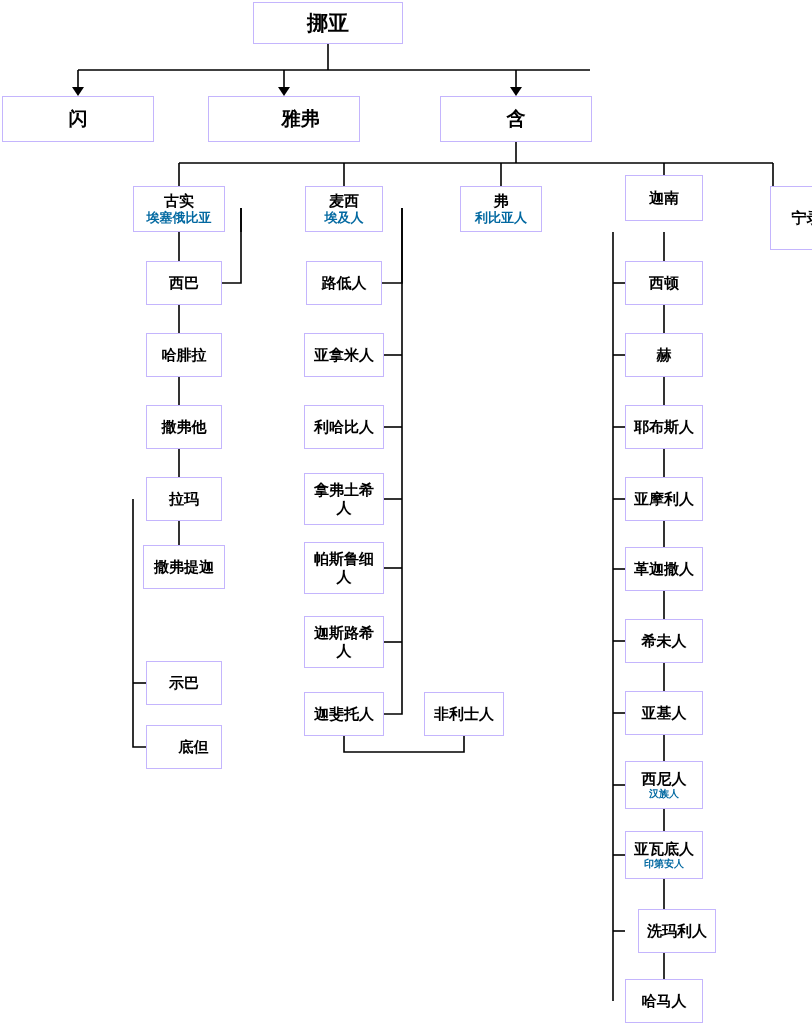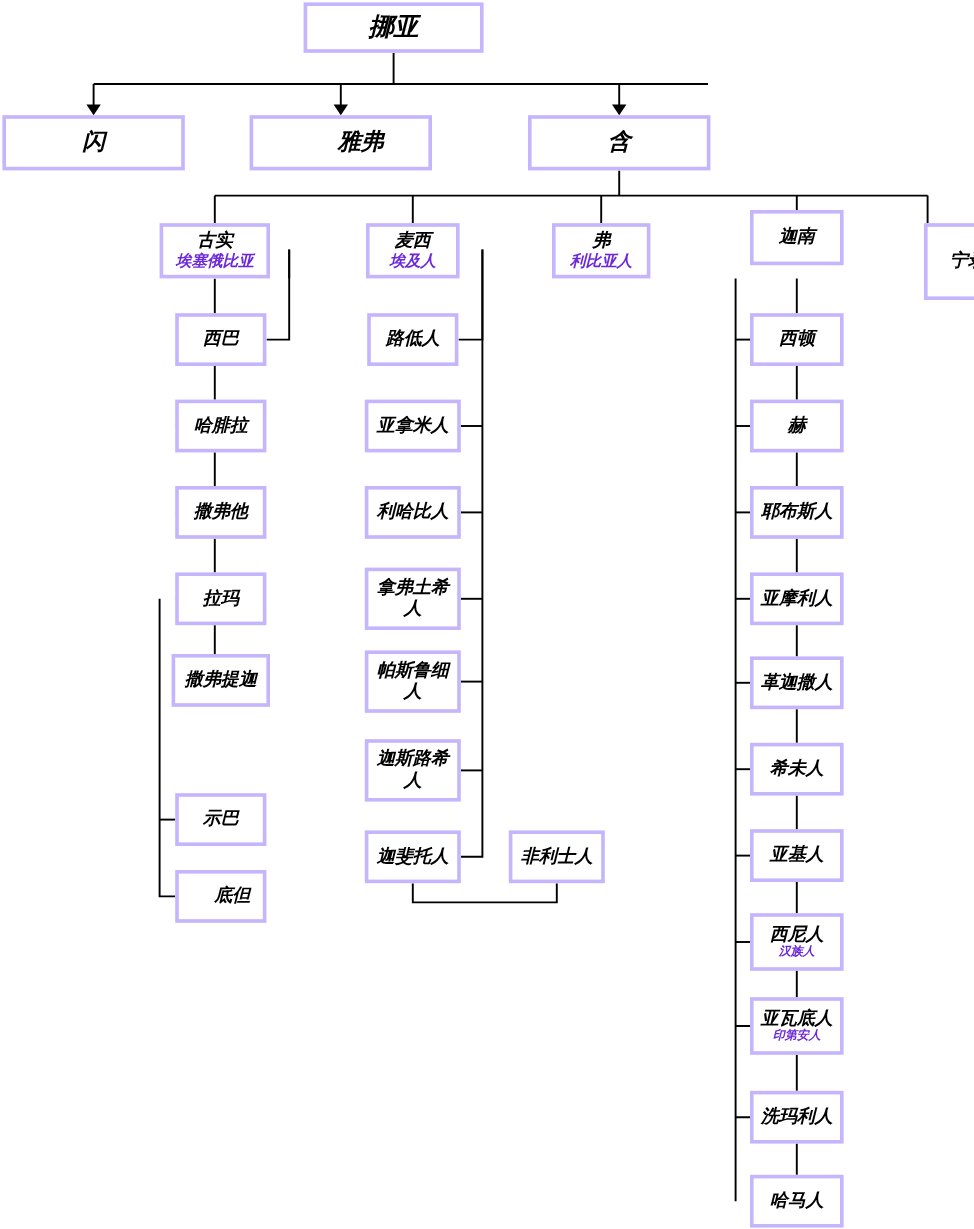--- a/index.html
+++ b/index.html
@@ -21,39 +21,38 @@
     position: absolute;
     left: 0;
     top: 0;
     width: 812px;
     height: 1024px;
     pointer-events: none;
   }
   .node {
     position: absolute;
     box-sizing: border-box;
-    border: 3px solid #c4b5fd;
+    border: 1px solid #c4b5fd;
     background: #ffffff;
     display: flex;
     flex-direction: column;
     align-items: center;
     justify-content: center;
     text-align: center;
     line-height: 1.18;
     color: #000000;
     padding: 2px 3px;
-    font-style: italic;
   }
   .node .primary {
     font-weight: bold;
     white-space: normal;
   }
   .node .secondary {
     font-weight: bold;
-    color: #6d28d9;
+    color: #0369a1;
   }
   .size-root .primary { font-size: 21px; }
   .size-l1 .primary { font-size: 19px; }
   .size-l2 .primary { font-size: 15px; text-align: right; }
   .size-l2 .secondary { font-size: 13px; }
   .size-n .primary { font-size: 15px; }
   .size-n .secondary { font-size: 10px; }
 </style>
 </head>
 <body>
@@ -206,20 +205,20 @@
         <div class="primary">亚基人</div>
       </div>
       <div class="node size-n" style="left: 625px; top: 761px; width: 78px; height: 48px;">
         <div class="primary">西尼人</div>
         <div class="secondary">汉族人</div>
       </div>
       <div class="node size-n" style="left: 625px; top: 831px; width: 78px; height: 48px;">
         <div class="primary">亚瓦底人</div>
         <div class="secondary">印第安人</div>
       </div>
-      <div class="node size-n" style="left: 625px; top: 909px; width: 78px; height: 44px;">
+      <div class="node size-n" style="left: 638px; top: 909px; width: 78px; height: 44px;">
         <div class="primary">洗玛利人</div>
       </div>
       <div class="node size-n" style="left: 625px; top: 979px; width: 78px; height: 44px;">
         <div class="primary">哈马人</div>
       </div>
     </div>
 </div>
 
 </body></html>

